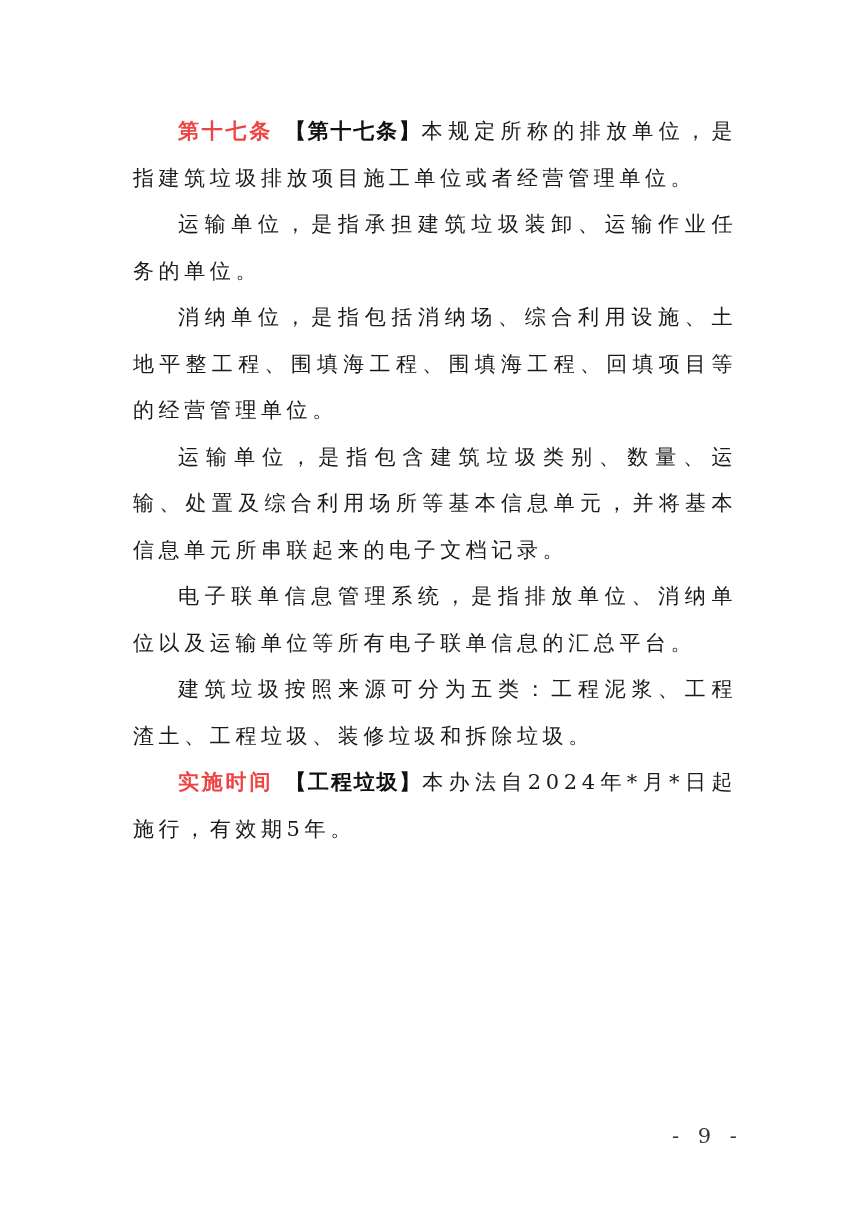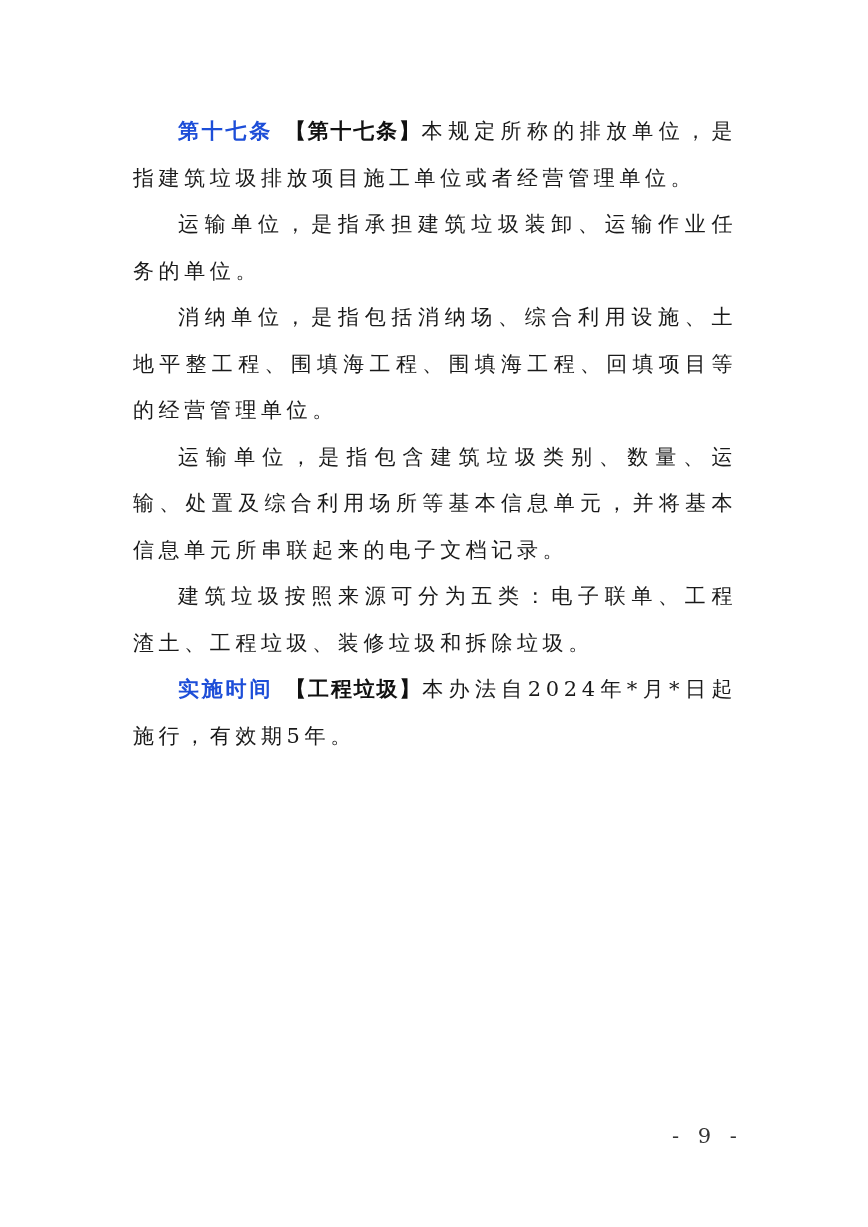--- a/index.html
+++ b/index.html
@@ -27,21 +27,21 @@
       letter-spacing: 4.6px;
       text-align: justify;
       text-indent: 45px;
       margin: 0;
       word-break: break-all;
     }
     .para .bold-lead {
       font-family: "DejaVu Sans", "Liberation Sans", sans-serif;
       font-weight: bold;
       letter-spacing: 2px;
-      color: #1d4ed8;
+      color: #ef4444;
     }
     .para .bracket-title {
       font-family: "DejaVu Sans", "Liberation Sans", sans-serif;
       font-weight: bold;
       letter-spacing: 1px;
       color: #111;
     }
     .page-number {
       position: absolute;
       left: 672px;
@@ -53,17 +53,18 @@
     }
   </style>
 </head>
 <body>
 
 <div class="page">
   <p class="para"><span class="bold-lead">第十七条</span>&nbsp;<span class="bracket-title">【第十七条】</span><span>本规定所称的排放单位，是指建筑垃圾排放项目施工单位或者经营管理单位。</span></p>
   <p class="para">运输单位，是指承担建筑垃圾装卸、运输作业任务的单位。</p>
   <p class="para">消纳单位，是指包括消纳场、综合利用设施、土地平整工程、围填海工程、围填海工程、回填项目等的经营管理单位。</p>
   <p class="para">运输单位，是指包含建筑垃圾类别、数量、运输、处置及综合利用场所等基本信息单元，并将基本信息单元所串联起来的电子文档记录。</p>
-  <p class="para">建筑垃圾按照来源可分为五类：电子联单、工程渣土、工程垃圾、装修垃圾和拆除垃圾。</p>
+  <p class="para">电子联单信息管理系统，是指排放单位、消纳单位以及运输单位等所有电子联单信息的汇总平台。</p>
+  <p class="para">建筑垃圾按照来源可分为五类：工程泥浆、工程渣土、工程垃圾、装修垃圾和拆除垃圾。</p>
   <p class="para"><span class="bold-lead">实施时间</span>&nbsp;<span class="bracket-title">【工程垃圾】</span><span>本办法自2024年*月*日起施行，有效期5年。</span></p>
 </div>
 
 <div class="page-number">- 9 -</div>
 
 </body></html>

